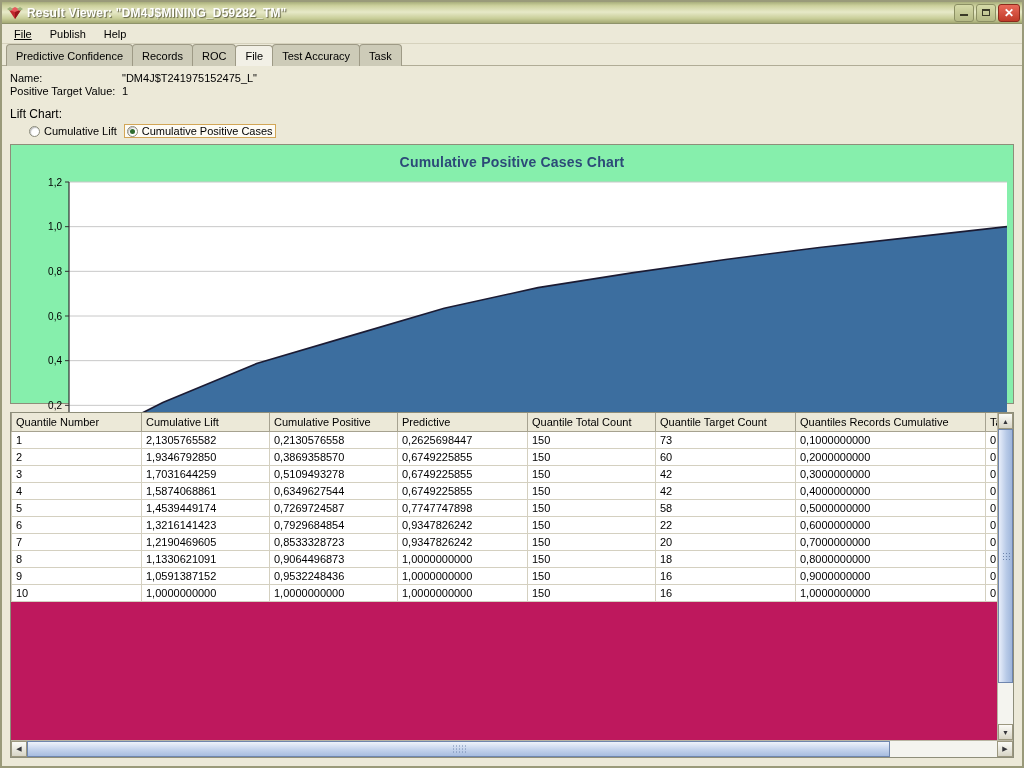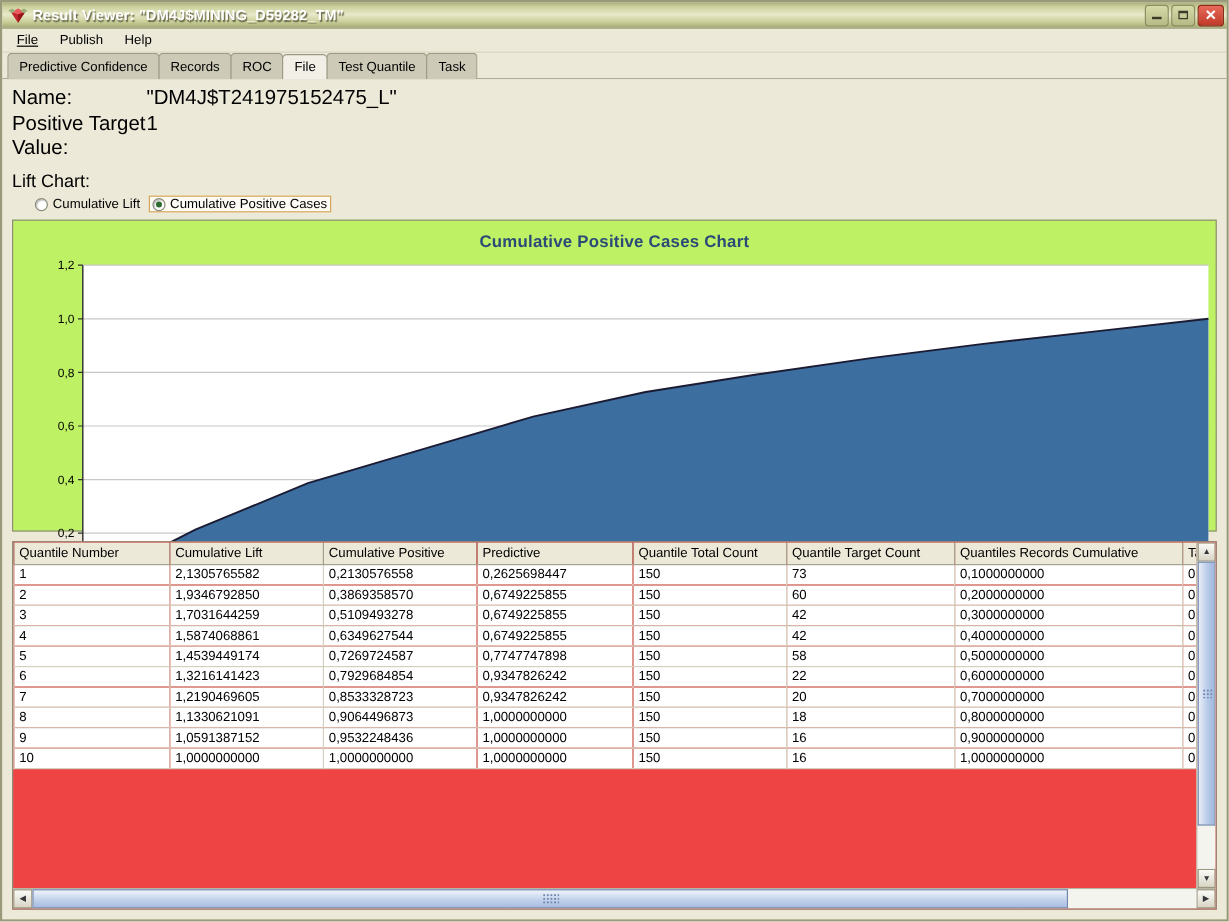--- a/index.html
+++ b/index.html
@@ -109,27 +109,27 @@
     padding: 6px 8px 0 8px;
     display: flex; flex-direction: column;
     overflow: hidden;
     position: relative;
   }
 
   .info-grid {
     display: grid;
     grid-template-columns: 112px auto;
     row-gap: 1px;
-    font-size: 17px; color: #000;
+    font-size: 11px; color: #000;
     margin-bottom: 10px;
   }
   .info-label { }
   .info-value { }
 
-  .section-label { font-size: 15px; color: #000; margin-bottom: 3px; }
+  .section-label { font-size: 12px; color: #000; margin-bottom: 3px; }
 
   .radio-row {
     display: flex; align-items: center;
     gap: 4px; margin-left: 16px; margin-bottom: 6px;
   }
   .radio-opt { display: flex; align-items: center; gap: 4px; padding: 1px 3px; cursor: default; }
   .radio-opt.focused { border: 1px solid #d2a656; background: #fdfbf4; padding: 0px 2px; }
   .radio-circle {
     width: 11px; height: 11px; border-radius: 50%;
     background: #fff;
@@ -151,21 +151,21 @@
     background: linear-gradient(to bottom, #f4f2e4, #ddd9c3);
     display: flex; align-items: center; justify-content: center;
     cursor: default;
     position: absolute;
   }
   .export-btn.chart-export { right: 10px; top: 128px; }
   .export-btn.table-export { right: 10px; top: 526px; }
 
   
   .chart-panel {
-    background: #bef264;
+    background: #86efac;
     border: 1px solid #8e8e7a;
     height: 260px;
     position: relative;
     margin-bottom: 8px;
     flex: 0 0 auto;
   }
   .chart-title {
     text-align: center;
     font-size: 14px; font-weight: bold;
     color: #2c4a78;
@@ -189,21 +189,21 @@
   svg.plot { position: absolute; left: 0; top: 0; }
 
   
   .table-area {
     flex: 1 1 auto;
     display: flex; flex-direction: column;
     min-height: 0;
   }
   .table-outer {
     border: 1px solid #8e8e7a;
-    background: #ef4444;
+    background: #be185d;
     flex: 1 1 auto;
     display: flex; flex-direction: column;
     min-height: 0;
     overflow: hidden;
     position: relative;
   }
   .grid-scroll {
     flex: 1 1 auto;
     display: flex;
     min-height: 0;
@@ -341,21 +341,21 @@
     <div class="tab">
         <span>Records</span>
       </div>
     <div class="tab">
         <span>ROC</span>
       </div>
     <div class="tab selected">
         <span>File</span>
       </div>
     <div class="tab">
-        <span>Test Quantile</span>
+        <span>Test Accuracy</span>
       </div>
     <div class="tab">
         <span>Task</span>
       </div>
   </div>
 
   <div class="content">
 
     <div class="info-grid">
       <div class="info-label">Name:</div>

